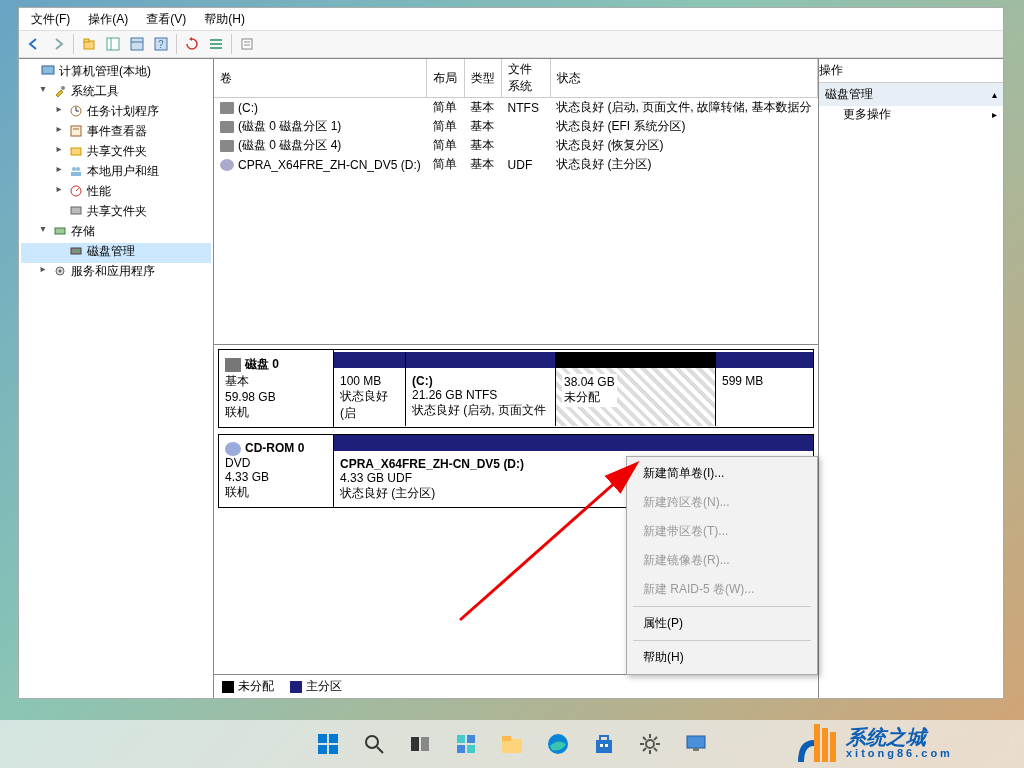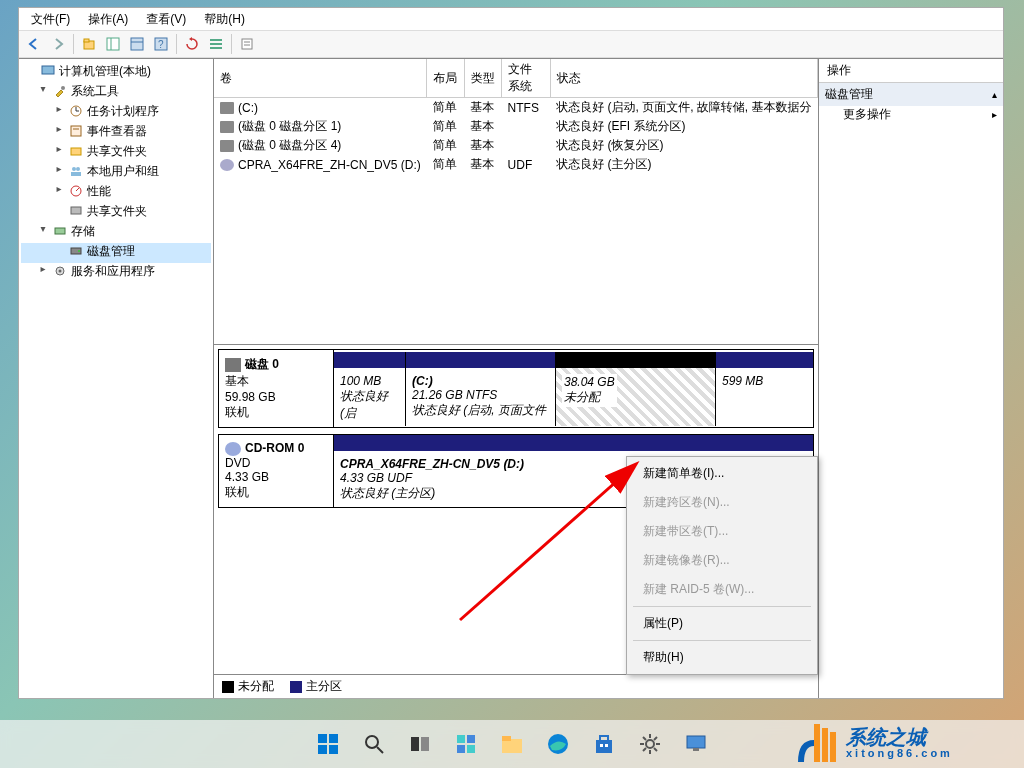--- a/index.html
+++ b/index.html
@@ -33,34 +33,34 @@
 .grid th { text-align: left; font-weight: normal; padding: 2px 6px; border-right: 1px solid #ccc; border-bottom: 1px solid #ccc; background: #fff; height: 20px; }
 .grid td { padding: 1px 6px; white-space: nowrap; overflow: hidden; height: 18px; }
 .grid .vicon { display: inline-block; width: 14px; height: 12px; background: #888; margin-right: 4px; vertical-align: middle; border-radius: 1px; }
 .grid-spacer { height: 170px; }
 
 .disks { flex: 1; overflow: hidden; padding: 4px; display: flex; flex-direction: column; gap: 6px; position: relative; }
 .diskrow { display: flex; border: 1px solid #000; align-items: center; }
 .diskhdr { width: 115px; border-right: 1px solid #000; padding: 6px 6px; font-size: 12px; position: relative; }
 .diskhdr .dicon { width: 16px; height: 14px; background: #777; display: inline-block; margin-right: 4px; vertical-align: middle; }
 .diskhdr b { font-weight: bold; }
-.diskparts { flex: 1; display: flex; font-style: italic; }
+.diskparts { flex: 1; display: flex; }
 .part { border-right: 1px solid #000; padding: 4px 6px 4px 6px; font-size: 12px; position: relative; overflow: hidden; }
 .part:last-child { border-right: none; }
 .part .bar { position: absolute; left: 0; right: 0; top: 0; height: 16px; background: #1e1e7b; }
 .part .txt { margin-top: 18px; }
 .part.unalloc .bar { background: #000; }
 .part.unalloc { background: repeating-linear-gradient(45deg, #fff, #fff 4px, #ddd 4px, #ddd 8px); }
 .part.unalloc .txt { background: #fff; padding: 1px 2px; display: inline-block; }
 
 .legend { border-top: 1px solid #888; padding: 4px 8px; display: flex; gap: 16px; font-size: 12px; align-items: center; height: 24px; }
 .legend .sw { width: 12px; height: 12px; display: inline-block; margin-right: 4px; vertical-align: middle; }
 
 .right { width: 185px; border-left: 1px solid #888; display: flex; flex-direction: column; }
-.right .hdr { background: #fff; border-bottom: 1px solid #ccc; padding: 3px 8px; font-size: 12px; }
+.right .hdr { background: #fff; border-bottom: 1px solid #ccc; padding: 3px 0; font-size: 12px; }
 .right .sect { background: #e8eef6; padding: 3px 6px; font-size: 12px; display: flex; align-items: center; }
 .right .sect .arrow { margin-left: auto; font-size: 10px; }
 .right .item { padding: 0 6px 4px 24px; font-size: 12px; display: flex; align-items: center; }
 .right .item .arrow { margin-left: auto; font-size: 10px; }
 
 .ctxmenu { position: absolute; left: 626px; top: 456px; width: 192px; background: #f2f2f2; border: 1px solid #aaa; box-shadow: 2px 2px 6px rgba(0,0,0,0.3); padding: 2px; font-size: 12px; z-index: 50; }
 .ctxmenu .mi { padding: 6px 14px; }
 .ctxmenu .mi.disabled { color: #9a9a9a; }
 .ctxmenu .msep { height: 1px; background: #ccc; margin: 2px 4px; }
 

